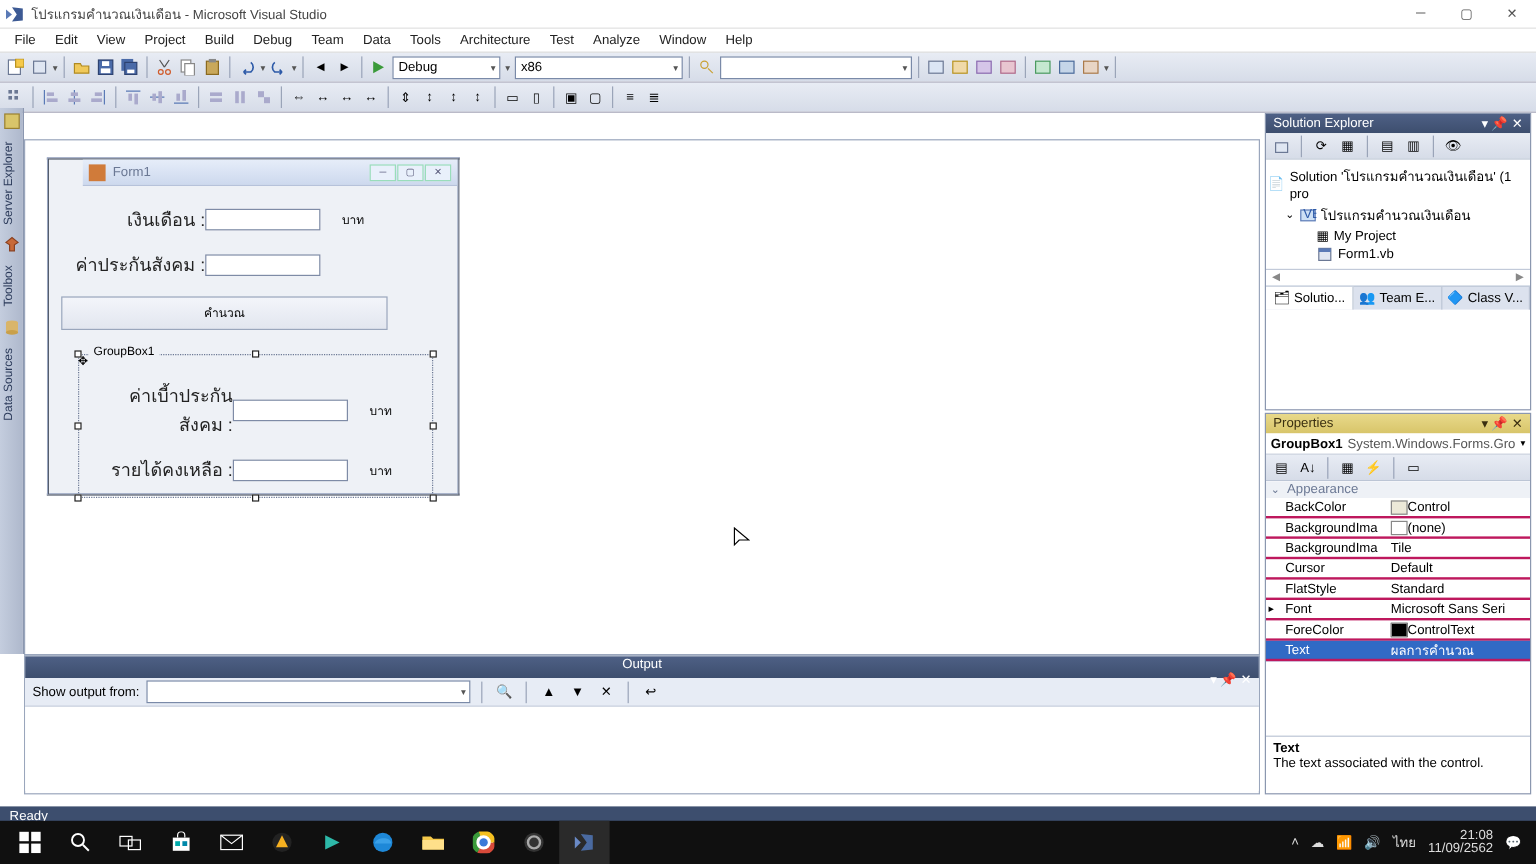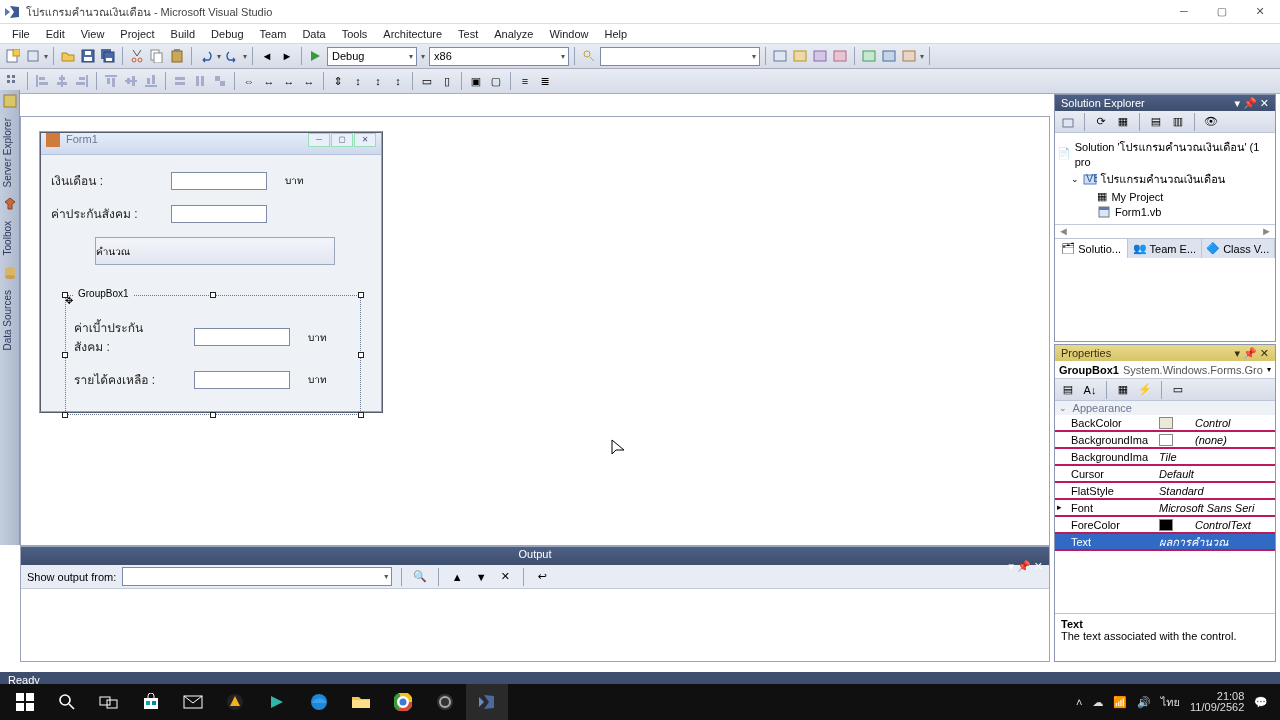--- a/index.html
+++ b/index.html
@@ -28,31 +28,31 @@
 .leftstrip .vtab { writing-mode: vertical-rl; transform: rotate(180deg); font-size: 10px; color: #2b3a5a; text-align: center; padding: 6px 2px; }
 .leftstrip .vicon { width: 16px; height: 16px; margin: 3px auto; }
 .tabrow { position: absolute; left: 0; top: 96px; height: 20px; display: flex; align-items: flex-end; padding-left: 4px; margin-top: 44px; }
 .doctab { height: 20px; padding: 2px 8px; background: #d9e1ee; border: 1px solid #9aa6bc; border-bottom: none; margin-right: 1px; display: flex; align-items: center; gap: 6px; color: #223; }
 .doctab.active { background: #fff; }
 .doctab .x { color: #a44; font-weight: bold; cursor: default; }
 
 
 .designer { position: absolute; left: 20px; top: 116px; width: 1030px; height: 430px; background: #fff; border: 1px solid #9aa6bc; overflow: hidden; }
 .formwin { position: absolute; left: 18px; top: 14px; width: 344px; height: 282px; background: #eef1f6; border: 2px ridge #98a5c0; }
-.formwin .ftitle { height: 22px; background: linear-gradient(#e6edf9,#cdd9ee); border-bottom: 1px solid #b6c2da; display: flex; padding: 0 5px; }
+.formwin .ftitle { height: 22px; background: linear-gradient(#e6edf9,#cdd9ee); border-bottom: 1px solid #b6c2da; display: flex; align-items: center; padding: 0 5px; margin-left: 28px; }
 .formwin .ftitle .ficon { width: 14px; height: 14px; background: #d07b3a; margin-right: 6px; }
 .formwin .ftitle .ftxt { color: #6b7894; }
 .formwin .ftitle .fctrls { margin-left: auto; display: flex; gap: 1px; }
 .formwin .ftitle .fctrls span { width: 22px; height: 14px; border: 1px solid #9db; background: #e9f0fb; text-align: center; font-size: 8px; line-height: 12px; color: #557; }
 .formbody { position: relative; padding: 10px; }
 .formrow { display: flex; align-items: center; margin: 6px 0 14px; }
-.formrow label { width: 120px; padding-right: 24px; color: #222; font-size: 12px; }
+.formrow label { width: 120px; text-align: right; padding-right: 0; color: #222; font-size: 15px; }
 .formrow input { width: 96px; height: 18px; border: 1px solid #7e8ba6; background: #fff; }
 .formrow .unit { margin-left: 18px; font-size: 10px; }
-.calcbtn { width: 240px; height: 28px; margin-left: 44px; background: linear-gradient(#f3f5fa,#e2e6ef); border: 1px solid #9aa6bc; line-height: 27px; font-size: 10px; }
+.calcbtn { width: 272px; height: 28px; background: linear-gradient(#f3f5fa,#e2e6ef); border: 1px solid #9aa6bc; text-align: center; line-height: 27px; font-size: 10px; }
 .groupbox { position: absolute; left: 24px; top: 140px; width: 296px; height: 120px; border: 1px dotted #6b7894; }
 .groupbox .gblabel { position: absolute; top: -8px; left: 8px; background: #eef1f6; padding: 0 4px; font-size: 10px; }
 .handle { position: absolute; width: 6px; height: 6px; background: #fff; border: 1px solid #222; }
 
 
 .output { position: absolute; left: 20px; top: 546px; width: 1030px; height: 116px; border: 1px solid #9aa6bc; }
 .output .ohdr { height: 18px; background: linear-gradient(#4e6085,#3d4e6e); color: #fff; padding: 1px 6px; display: flex; align-items: center; flex-direction: column; }
 .output .ohdr .ohbtns { margin-left: auto; display: flex; gap: 3px; font-size: 9px; }
 .output .obar { height: 24px; background: #e7ecf5; border-bottom: 1px solid #c2cad9; display: flex; align-items: center; padding: 0 6px; gap: 6px; }
 
@@ -67,21 +67,21 @@
 .tree .indent3 { padding-left: 40px; }
 .tabsbelow { height: 20px; background: #dce2ee; border-top: 1px solid #bcc5d5; display: flex; }
 .tabsbelow .btab { flex: 1; border-right: 1px solid #bcc5d5; display: flex; align-items: center; justify-content: center; gap: 3px; font-size: 10px; }
 .tabsbelow .btab.active { background: #fff; }
 
 
 .propgrid { flex: 1; overflow: hidden; font-size: 11px; background: #fff; }
 .propgrid .catrow { background: #eef1f6; color: #6b7894; padding: 1px 4px; display: flex; align-items: center; gap: 6px; }
 .propgrid .prow { display: flex; border-bottom: 2px solid #be185d; height: 17px; align-items: center; }
 .propgrid .pname { width: 104px; padding-left: 16px; }
-.propgrid .pval { flex: 1; display: flex; align-items: flex-start; gap: 22px; font-style: italic; }
+.propgrid .pval { flex: 1; display: flex; align-items: flex-start; gap: 0; }
 .propgrid .prow.sel { background: #316ac5; color: #fff; }
 .propgrid .prow.sel .pname { background: #316ac5; }
 .colorswatch { width: 14px; height: 12px; border: 1px solid #888; }
 .propdesc { border-top: 1px solid #bcc5d5; padding: 4px 6px; height: 48px; }
 .propdesc .pdname { font-weight: bold; }
 
 
 .statusbar { position: absolute; left: 0; bottom: 28px; right: 0; height: 20px; background: #3d4e6e; color: #fff; padding: 2px 8px; font-size: 10px; }
 
 

